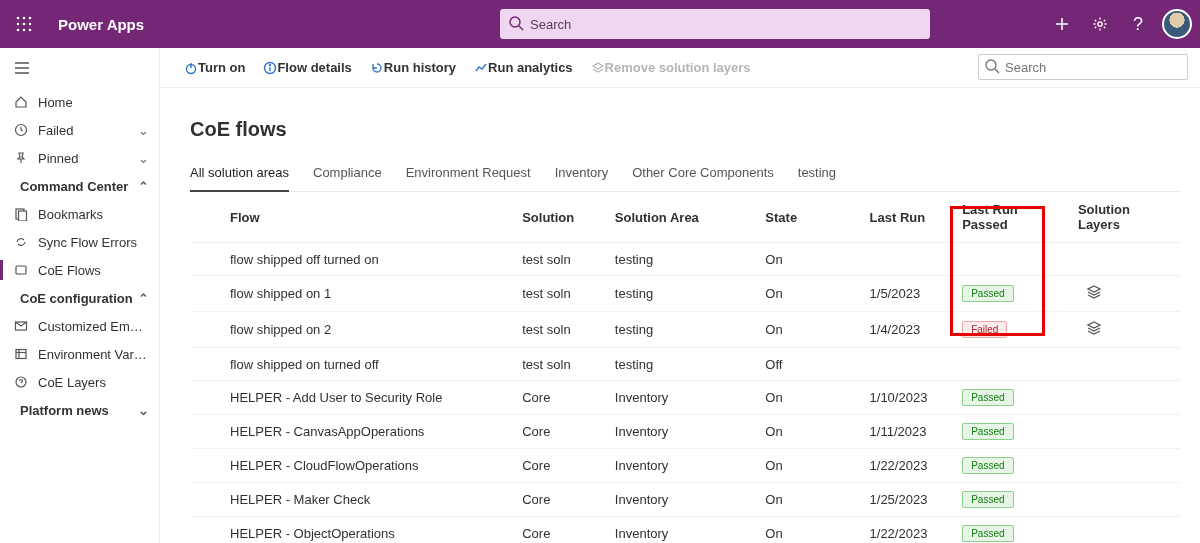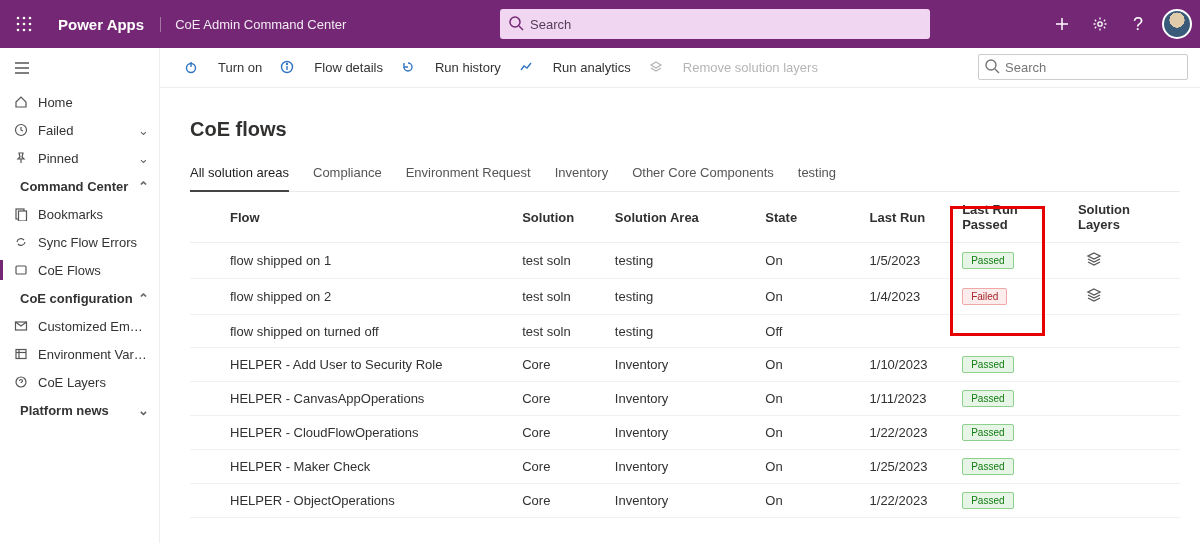--- a/index.html
+++ b/index.html
@@ -15,21 +15,21 @@
   .topbar .search { height:30px; width:100%; background:#f0d6f0; border:none; border-radius:3px; padding:0 10px 0 30px; font-size:13px; color:#333; }
   .topbar .search::placeholder { color:#5a3a5a; }
   .topbar .searchicon { position:absolute; left:8px; top:6px; color:#742774; }
   .topbar .right { margin-left:auto; display:flex; align-items:center; gap:10px; }
   .topbar .right .tb-btn { width:28px; height:28px; display:flex; align-items:center; justify-content:center; cursor:pointer; color:#fff; }
   .avatar { width:30px; height:30px; border-radius:50%; background:#c8b090; border:2px solid #fff; background-image: radial-gradient(circle at 50% 35%, #e0cbaa 35%, transparent 36%), linear-gradient(#3a5a7a,#3a5a7a); }
 
   
   .cmdbar { height:40px; border-bottom:1px solid #eee; display:flex; align-items:center; padding:0 12px; position:relative; }
   .cmdrow { display:flex; align-items:center; gap:18px; padding-left:12px; }
-  .cmdbtn { display:flex; align-items:flex-start; gap:20px; font-size:13px; color:#333; cursor:pointer; }
+  .cmdbtn { display:flex; align-items:flex-end; gap:0; font-size:13px; color:#333; cursor:pointer;font-weight:bold; }
   .cmdbtn.disabled { color:#b5b5b5; cursor:default; }
   .cmd-icon { color:#3276c3; display:inline-flex; }
   .cmdbtn.disabled .cmd-icon { color:#b5b5b5; }
   .cmdsearch-wrap { position:absolute; right:12px; top:6px; }
   .cmdsearch { height:26px; width:210px; border:1px solid #ccc; border-radius:2px; padding:0 8px 0 26px; font-size:13px; color:#333; }
   .cmdsearch-wrap .sicon { position:absolute; left:6px; top:4px; color:#666; }
 
   .layout { display:flex; height:calc(543px - 48px); }
   .leftcol { width:160px; border-right:1px solid #eee; display:flex; flex-direction:column; }
   .leftcol .navtop { height:40px; display:flex; align-items:center; padding-left:14px;}
@@ -82,21 +82,20 @@
         <circle cx="14" cy="2" r="1.3"></circle>
         <circle cx="2" cy="8" r="1.3"></circle>
         <circle cx="8" cy="8" r="1.3"></circle>
         <circle cx="14" cy="8" r="1.3"></circle>
         <circle cx="2" cy="14" r="1.3"></circle>
         <circle cx="8" cy="14" r="1.3"></circle>
         <circle cx="14" cy="14" r="1.3"></circle>
       </svg>
   </div>
   <div class="apptitle">Power Apps</div>
-  <div class="subtitle">CoE Admin Command Center</div>
   <div class="searchwrap">
     <span class="searchicon">
       <svg width="16" height="16" viewBox="0 0 16 16" fill="none" stroke="#742774" stroke-width="1.5">
           <circle cx="7" cy="7" r="5"></circle>
           <line x1="11" y1="11" x2="15" y2="15"></line>
         </svg>
     </span>
     <input class="search" placeholder="Search" style="">
   </div>
   <div class="right">
@@ -309,20 +308,29 @@
             <th class="col-sol">Solution</th>
             <th class="col-area">Solution Area</th>
             <th class="col-state">State</th>
             <th class="col-last">Last Run</th>
             <th class="col-passed">Last Run Passed</th>
             <th class="col-layers">Solution Layers</th>
           </tr>
         </thead>
         <tbody id="rows">
             <tr class="datarow">
+              <td class="col-flow">flow shipped off turned on</td>
+              <td>test soln</td>
+              <td>testing</td>
+              <td>On</td>
+              <td></td>
+              <td></td>
+              <td style="padding-left:16px;"></td>
+            </tr>
+            <tr class="datarow">
               <td class="col-flow">flow shipped on 1</td>
               <td>test soln</td>
               <td>testing</td>
               <td>On</td>
               <td>1/5/2023</td>
               <td><span class="badge pass">Passed</span></td>
               <td style="padding-left:16px;"><span class="layers-icon">
                   <svg width="16" height="16" viewBox="0 0 16 16" fill="none" stroke="#555" stroke-width="1.3">
                     <polygon points="8,2 14,5 8,8 2,5"></polygon>
                     <polyline points="2,8 8,11 14,8"></polyline>

